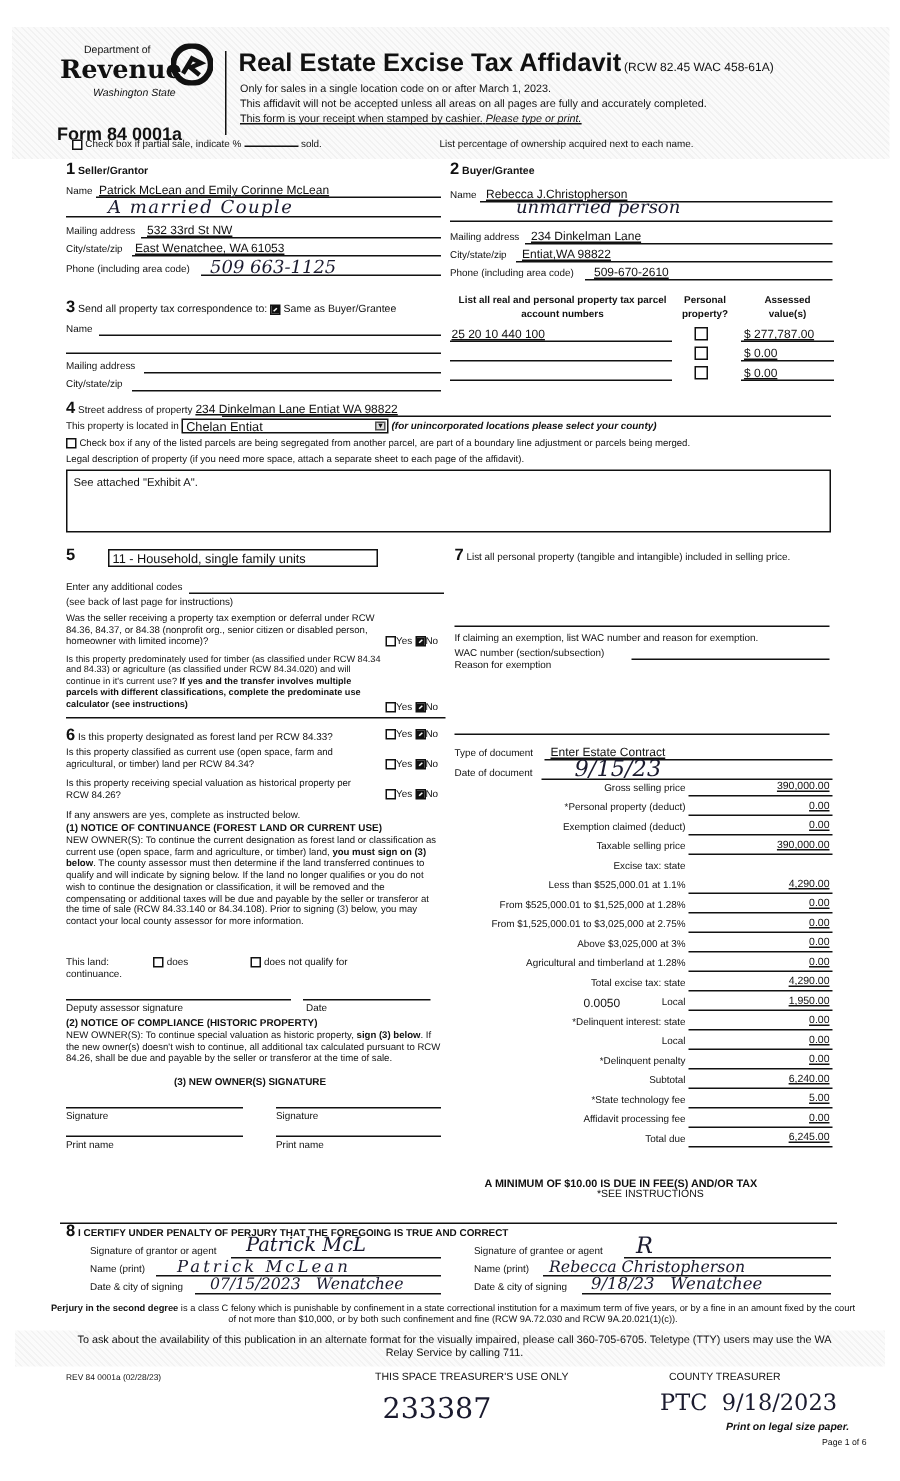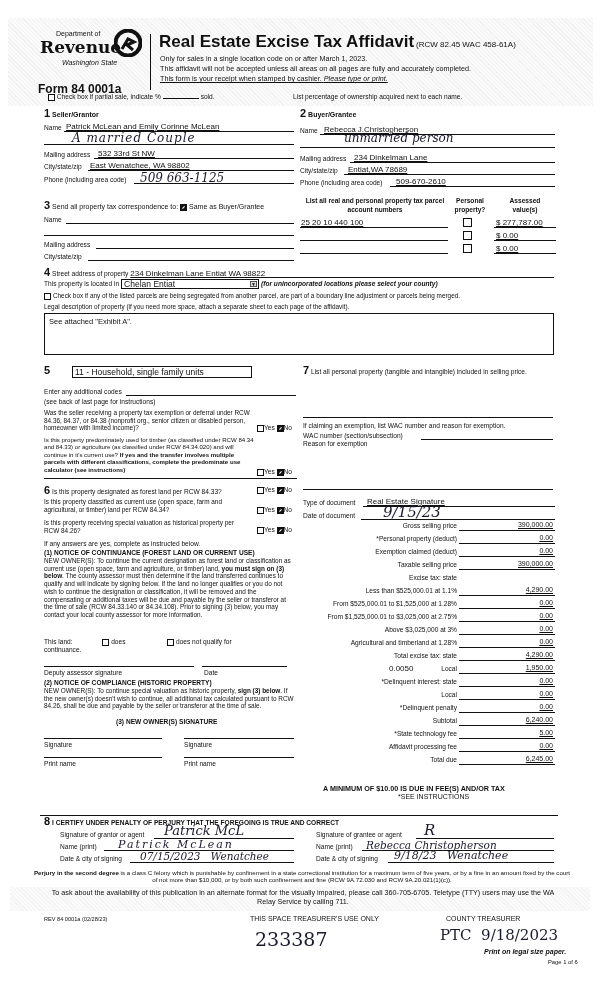--- a/index.html
+++ b/index.html
@@ -62,42 +62,42 @@
   <div class="lbl" style="position:absolute;left:0;top:17px;">Name</div>
   <div class="line" style="left:20px;top:24px;width:230px;"></div>
   <div class="typed" style="position:absolute;left:22px;top:15px;font-size:8px;">Patrick McLean and Emily Corinne McLean</div>
   <div class="line" style="left:0;top:37px;width:250px;"></div>
   <div class="hw" style="position:absolute;left:28px;top:24px;font-size:12px;letter-spacing:1px;">A married Couple</div>
   <div class="lbl" style="position:absolute;left:0;top:44px;">Mailing address</div>
   <div class="line" style="left:50px;top:51px;width:200px;"></div>
   <div class="typed" style="position:absolute;left:54px;top:42px;font-size:8px;">532 33rd St NW</div>
   <div class="lbl" style="position:absolute;left:0;top:56px;">City/state/zip</div>
   <div class="line" style="left:44px;top:63px;width:206px;"></div>
-  <div class="typed" style="position:absolute;left:46px;top:54px;font-size:8px;">East Wenatchee, WA 98802</div>
+  <div class="typed" style="position:absolute;left:46px;top:54px;font-size:8px;">East Wenatchee, WA 61053</div>
   <div class="lbl" style="position:absolute;left:0;top:69px;">Phone (including area code)</div>
   <div class="line" style="left:90px;top:76px;width:160px;"></div>
   <div class="hw" style="position:absolute;left:96px;top:64px;font-size:12px;">509 663-1125</div>
 </div>
 
 <div class="abs" style="left:300px;top:107px;width:255px;height:88px;">
   <div style="position:absolute;left:0;top:0;white-space:nowrap;">
     <span class="secnum">2</span>
     <span class="b" style="font-size:7px;">Buyer/Grantee</span>
   </div>
   <div class="lbl" style="position:absolute;left:0;top:20px;">Name</div>
   <div class="line" style="left:20px;top:27px;width:235px;"></div>
   <div class="typed" style="position:absolute;left:24px;top:18px;font-size:8px;">Rebecca J.Christopherson</div>
   <div class="line" style="left:0;top:40px;width:255px;"></div>
   <div class="hw" style="position:absolute;left:44px;top:24px;font-size:12px;">unmarried person</div>
   <div class="lbl" style="position:absolute;left:0;top:48px;">Mailing address</div>
   <div class="line" style="left:50px;top:55px;width:205px;"></div>
   <div class="typed" style="position:absolute;left:54px;top:46px;font-size:8px;">234 Dinkelman Lane</div>
   <div class="lbl" style="position:absolute;left:0;top:60px;">City/state/zip</div>
   <div class="line" style="left:44px;top:67px;width:211px;"></div>
-  <div class="typed" style="position:absolute;left:48px;top:58px;font-size:8px;">Entiat,WA 78689</div>
+  <div class="typed" style="position:absolute;left:48px;top:58px;font-size:8px;">Entiat,WA 98822</div>
   <div class="lbl" style="position:absolute;left:0;top:72px;">Phone (including area code)</div>
   <div class="line" style="left:90px;top:79px;width:165px;"></div>
   <div class="typed" style="position:absolute;left:96px;top:70px;font-size:8px;">509-670-2610</div>
 </div>
 
 <div class="abs" style="left:300px;top:196px;width:260px;height:64px;">
   <div class="b" style="position:absolute;left:5px;top:0;width:140px;text-align:center;font-size:6.6px;line-height:9px;">List all real and personal property tax parcel account numbers</div>
   <div class="b" style="position:absolute;left:150px;top:0;width:40px;text-align:center;font-size:6.6px;line-height:9px;">Personal property?</div>
   <div class="b" style="position:absolute;left:200px;top:0;width:50px;text-align:center;font-size:6.6px;line-height:9px;">Assessed value(s)</div>
   <div id="parcel-rows">
@@ -254,21 +254,21 @@
   <div class="lbl" style="position:absolute;left:0;top:56px;">If claiming an exemption, list WAC number and reason for exemption.</div>
   <div class="lbl" style="position:absolute;left:0;top:66px;">WAC number (section/subsection)</div>
   <div class="line" style="left:118px;top:73px;width:132px;"></div>
   <div class="lbl" style="position:absolute;left:0;top:74px;">Reason for exemption</div>
   <div class="line" style="left:0;top:123px;width:250px;"></div>
 </div>
 
 <div class="abs" style="left:303px;top:496px;width:255px;height:26px;">
   <div class="lbl" style="position:absolute;left:0;top:3px;">Type of document</div>
   <div class="line" style="left:60px;top:10px;width:192px;"></div>
-  <div class="typed" style="position:absolute;left:64px;top:1px;font-size:8px;">Real Estate Signature</div>
+  <div class="typed" style="position:absolute;left:64px;top:1px;font-size:8px;">Enter Estate Contract</div>
   <div class="lbl" style="position:absolute;left:0;top:16px;">Date of document</div>
   <div class="line" style="left:58px;top:23px;width:194px;"></div>
   <div class="hw" style="position:absolute;left:80px;top:7px;font-size:15px;">9/15/23</div>
 </div>
 
 <div class="abs" style="left:303px;top:522px;width:255px;height:290px;">
   <div id="tax-rows">
       <div style="position: absolute; left: 0px; top: 0px; width: 252px; height: 11px;">
         <span class="lbl" style="position:absolute;right:98px;top:0;">Gross selling price</span>
         <div style="position:absolute;left:156px;top:8px;width:96px;border-bottom:1px solid #111;"></div>

